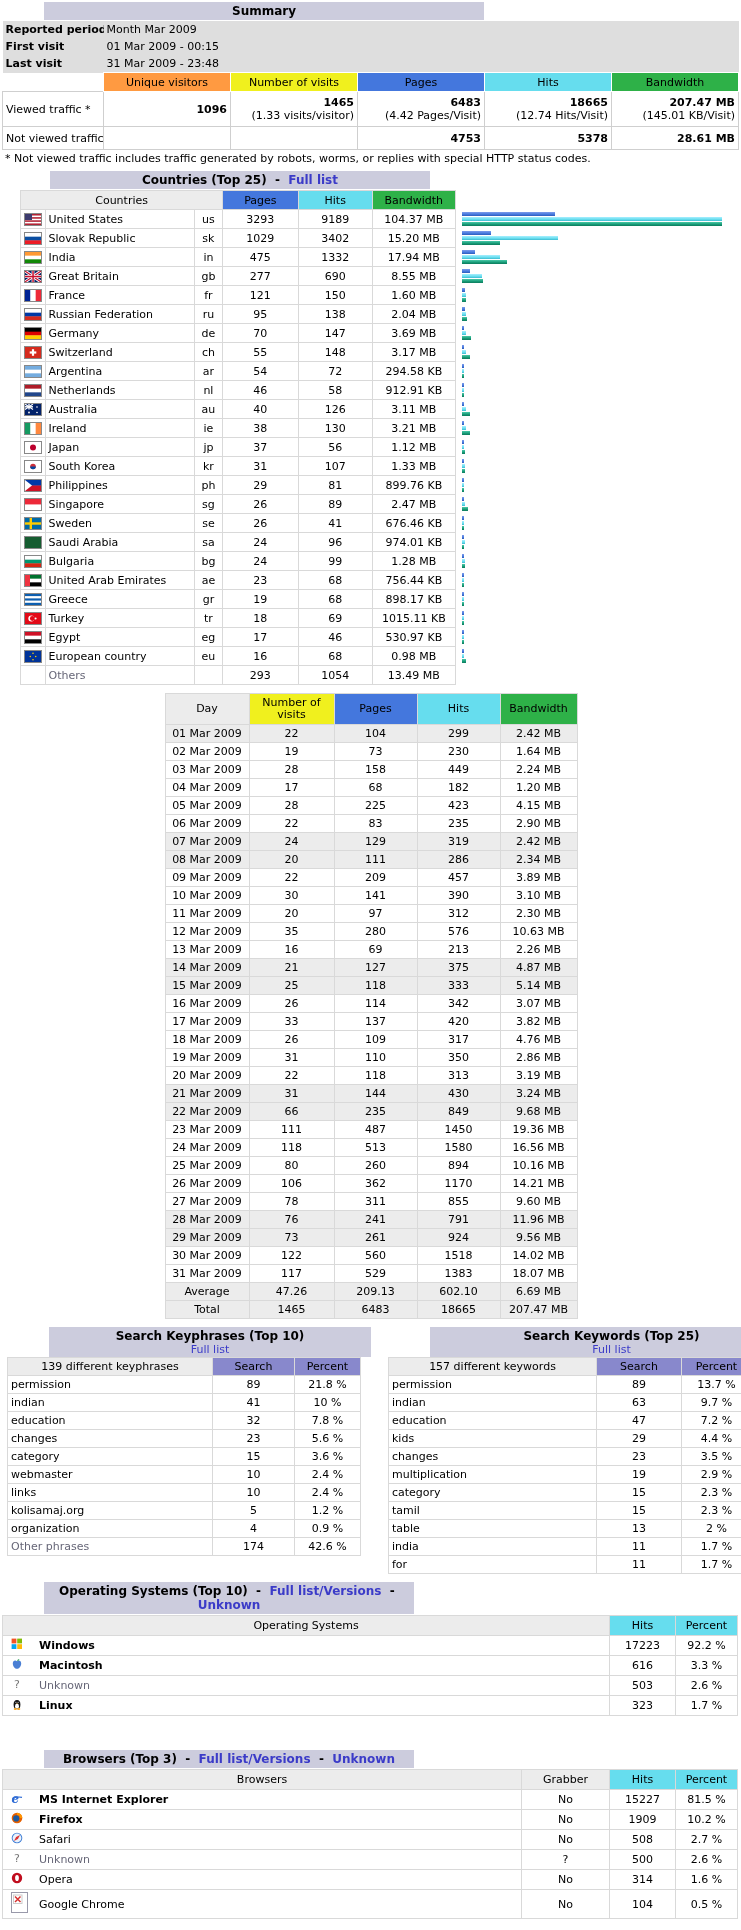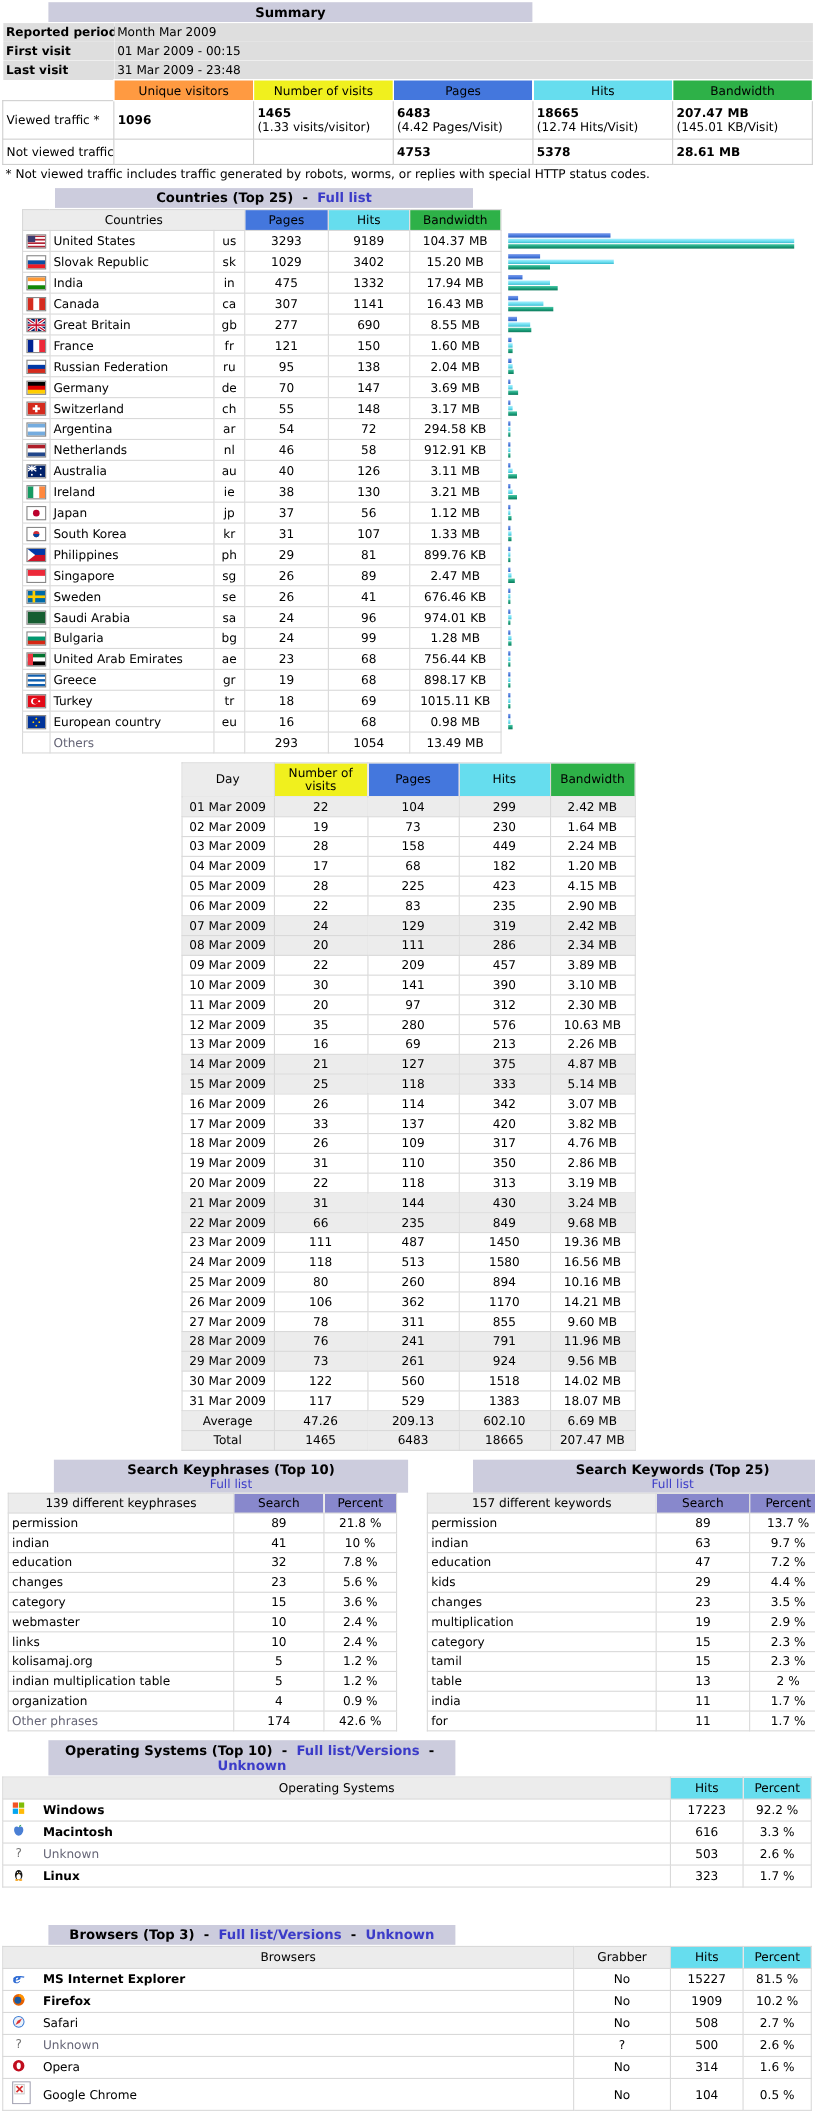--- a/index.html
+++ b/index.html
@@ -26,21 +26,21 @@
   .hpu{background:var(--purple);text-align:center;}
   
   .summary{margin:2px 2px 0 2px;}
   .sum-title{width:440px;}
   .sumtbl{width:737px;margin-top:1px;}
   .sumtbl td{height:15px;}
   .inforow td{background:var(--info);}
   .infolbl{font-weight:bold;width:95px;}
   .methead td{border:1px solid #fff;height:16px;}
   .methead td.cf{background:#fff;border:none;}
-  .valrow td{border:1px solid #CFCFCF;text-align:left;}
+  .valrow td{border:1px solid #CFCFCF;text-align:right;}
   .valrow td.rowlbl{text-align:left;border:1px solid #CFCFCF;}
   .viewed td{height:32px;}
   .notviewed td{height:20px;}
   
   .countries{margin:4px 0 0 20px;}
   .c-title{width:380px;margin-left:30px;}
   .ctbl{margin-top:1px;}
   .ctbl td{border:1px solid var(--bd);height:16px;}
   .ctbl td.barcell{border:none;padding:1px 0 1px 6px;}
   .chead td{height:16px;}
@@ -200,37 +200,20 @@
           <td class="num">1332</td>
           <td class="num">17.94 MB</td>
           <td class="barcell">
             <div class="bar bar-p" style="width: 13px;"></div>
             <div class="bar bar-h" style="width: 38px;"></div>
             <div class="bar bar-b" style="width: 45px;"></div>
           </td>
         </tr>
         <tr class="crow">
           <td class="fcell"><span class="flag"><svg width="16" height="11" viewBox="0 0 16 11">
-                <rect x="0" y="0" width="5.683333333333333" height="11" fill="#D52B1E"></rect>
-                <rect x="5.333333333333333" y="0" width="5.683333333333333" height="11" fill="#fff"></rect>
-                <rect x="10.666666666666666" y="0" width="5.683333333333333" height="11" fill="#D52B1E"></rect>
-              </svg></span></td>
-          <td class="ncell">Canada</td>
-          <td class="ccell">ca</td>
-          <td class="num">307</td>
-          <td class="num">1141</td>
-          <td class="num">16.43 MB</td>
-          <td class="barcell">
-            <div class="bar bar-p" style="width: 9px;"></div>
-            <div class="bar bar-h" style="width: 32px;"></div>
-            <div class="bar bar-b" style="width: 41px;"></div>
-          </td>
-        </tr>
-        <tr class="crow">
-          <td class="fcell"><span class="flag"><svg width="16" height="11" viewBox="0 0 16 11">
                 <rect width="16" height="11" fill="#012169"></rect>
                 <path d="M0 0 L16 11 M16 0 L0 11" stroke="#fff" stroke-width="3"></path>
                 <path d="M0 0 L16 11 M16 0 L0 11" stroke="#C8102E" stroke-width="1.1"></path>
                 <rect x="6.6" width="2.8" height="11" fill="#fff"></rect>
                 <rect y="4.1" width="16" height="2.8" fill="#fff"></rect>
                 <rect x="7.3" width="1.5" height="11" fill="#C8102E"></rect>
                 <rect y="4.8" width="16" height="1.5" fill="#C8102E"></rect>
               </svg></span></td>
           <td class="ncell">Great Britain</td>
           <td class="ccell">gb</td>
@@ -541,20 +524,37 @@
                 <rect width="16" height="11" fill="#E30A17"></rect>
                 <circle cx="6.3" cy="5.5" r="3" fill="#fff"></circle>
                 <circle cx="7.3" cy="5.5" r="2.4" fill="#E30A17"></circle>
                 <circle cx="10.6" cy="5.5" r="1" fill="#fff"></circle>
               </svg></span></td>
           <td class="ncell">Turkey</td>
           <td class="ccell">tr</td>
           <td class="num">18</td>
           <td class="num">69</td>
           <td class="num">1015.11 KB</td>
+          <td class="barcell">
+            <div class="bar bar-p" style="width: 2px;"></div>
+            <div class="bar bar-h" style="width: 2px;"></div>
+            <div class="bar bar-b" style="width: 2px;"></div>
+          </td>
+        </tr>
+        <tr class="crow">
+          <td class="fcell"><span class="flag"><svg width="16" height="11" viewBox="0 0 16 11">
+                <rect x="0" y="0" width="16" height="4.016666666666667" fill="#CE1126"></rect>
+                <rect x="0" y="3.6666666666666665" width="16" height="4.016666666666667" fill="#fff"></rect>
+                <rect x="0" y="7.333333333333333" width="16" height="4.016666666666667" fill="#000"></rect>
+              </svg></span></td>
+          <td class="ncell">Egypt</td>
+          <td class="ccell">eg</td>
+          <td class="num">17</td>
+          <td class="num">46</td>
+          <td class="num">530.97 KB</td>
           <td class="barcell">
             <div class="bar bar-p" style="width: 2px;"></div>
             <div class="bar bar-h" style="width: 2px;"></div>
             <div class="bar bar-b" style="width: 2px;"></div>
           </td>
         </tr>
         <tr class="crow">
           <td class="fcell"><span class="flag"><svg width="16" height="11" viewBox="0 0 16 11">
                 <rect width="16" height="11" fill="#003399"></rect>
                 <g fill="#FFCC00">
@@ -892,25 +892,20 @@
             <td class="scol">10</td>
             <td class="scol">2.4 %</td>
           </tr>
           <tr>
             <td>links</td>
             <td class="scol">10</td>
             <td class="scol">2.4 %</td>
           </tr>
           <tr>
             <td>kolisamaj.org</td>
-            <td class="scol">5</td>
-            <td class="scol">1.2 %</td>
-          </tr>
-          <tr>
-            <td>indian multiplication table</td>
             <td class="scol">5</td>
             <td class="scol">1.2 %</td>
           </tr>
           <tr>
             <td>organization</td>
             <td class="scol">4</td>
             <td class="scol">0.9 %</td>
           </tr>
           <tr>
             <td class="muted">Other phrases</td>

